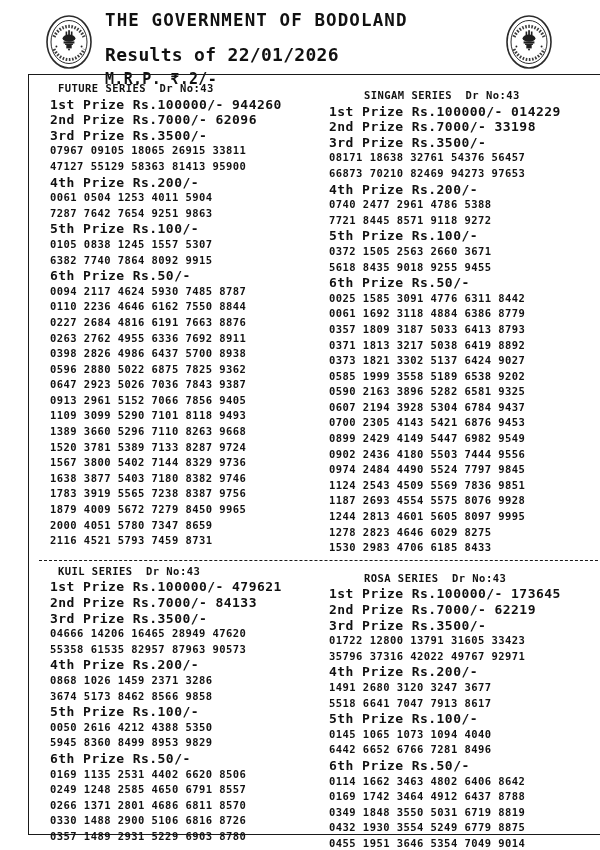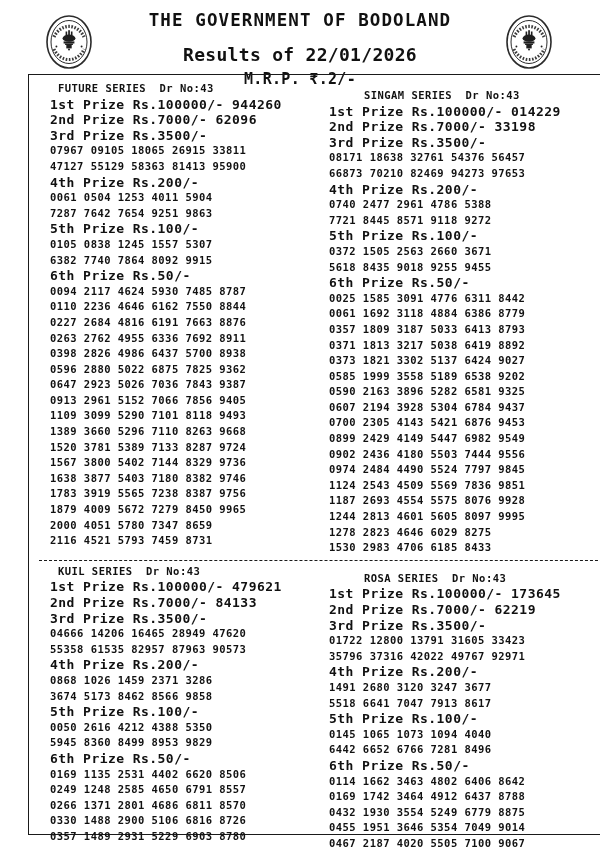--- a/index.html
+++ b/index.html
@@ -34,21 +34,21 @@
   }
   .emblem.left  { left: 40px; }
   .emblem.right { left: 500px; }
   .emblem svg { display: block; width: 100%; height: 100%; }
 
   .title-block {
     position: absolute;
     left: 105px;
     right: 105px;
     top: 10px;
-    text-align: center;
+    text-align: left;
   }
   .doc-title {
     font-family: "DejaVu Sans Mono", monospace;
     font-size: 17.5px;
     font-weight: bold;
     letter-spacing: 1.1px;
     line-height: 1.25;
     white-space: nowrap;
   }
   .doc-subtitle {
@@ -285,20 +285,21 @@
         <div class="num-line">35796 37316 42022 49767 92971</div>
         <div class="prize-line">4th Prize Rs.200/-</div>
         <div class="num-line">1491 2680 3120 3247 3677</div>
         <div class="num-line">5518 6641 7047 7913 8617</div>
         <div class="prize-line">5th Prize Rs.100/-</div>
         <div class="num-line">0145 1065 1073 1094 4040</div>
         <div class="num-line">6442 6652 6766 7281 8496</div>
         <div class="prize-line">6th Prize Rs.50/-</div>
         <div class="num-line">0114 1662 3463 4802 6406 8642</div>
         <div class="num-line">0169 1742 3464 4912 6437 8788</div>
+        <div class="num-line">0349 1848 3550 5031 6719 8819</div>
         <div class="num-line">0432 1930 3554 5249 6779 8875</div>
         <div class="num-line">0455 1951 3646 5354 7049 9014</div>
         <div class="num-line">0467 2187 4020 5505 7100 9067</div>
 
       </div>
     </div>
 
   </div>
 </div>
 

